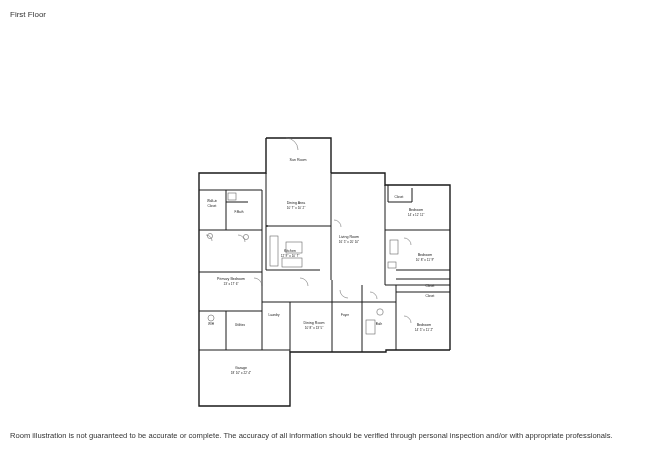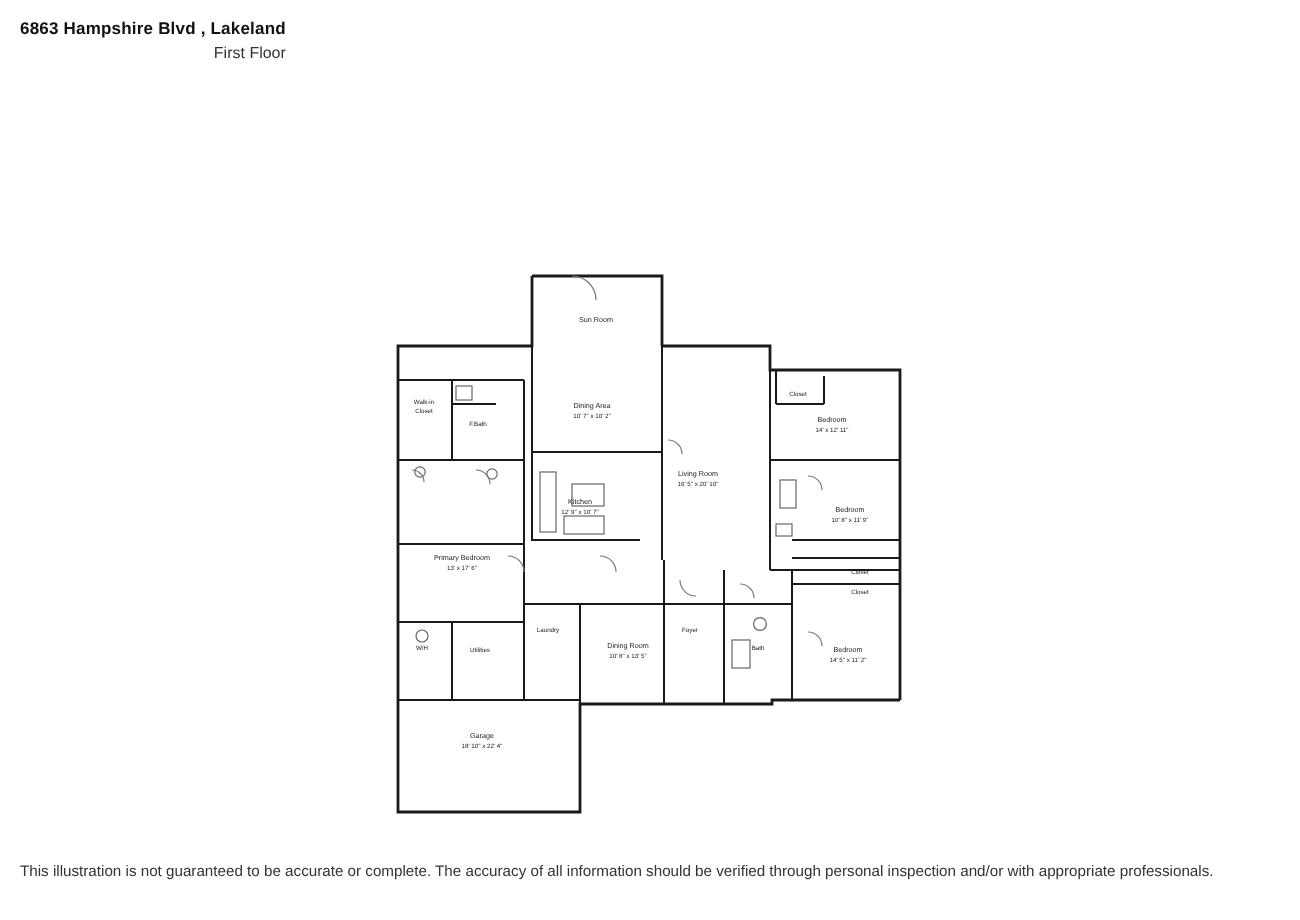--- a/index.html
+++ b/index.html
@@ -69,21 +69,20 @@
   }
   .rm-name-sm {
     font-size: 3.1px;
     text-anchor: middle;
   }
 </style>
 </head>
 <body>
 
 <div class="header">
-  <div class="addr">6863 Hampshire Blvd , Lakeland</div>
   <div class="floor">First Floor</div>
 </div>
 
 <div class="plan-wrap">
 <svg class="plan-svg" width="650" height="380" viewBox="0 0 650 380" xmlns="http://www.w3.org/2000/svg">
 
   <g fill="none" stroke="#1a1a1a" stroke-width="1.4">
 
     <path d="M266 108 L266 143 L199 143 L199 242"></path>
     <path d="M266 108 L331 108 L331 143"></path>
@@ -244,14 +243,14 @@
     </g>
     <g>
       <text class="rm-name" x="241" y="339">Garage</text>
       <text class="rm-dim" x="241" y="344">18' 10" x 22' 4"</text>
     </g>
   </g>
 </svg>
 </div>
 
 <div class="footer">
-  <div>This illustration is not guaranteed to be accurate or complete. The accuracy of all information should be verified through personal inspection and/or with appropriate professionals.</div>
+  <div>Room illustration is not guaranteed to be accurate or complete. The accuracy of all information should be verified through personal inspection and/or with appropriate professionals.</div>
 </div>
 
 </body></html>

